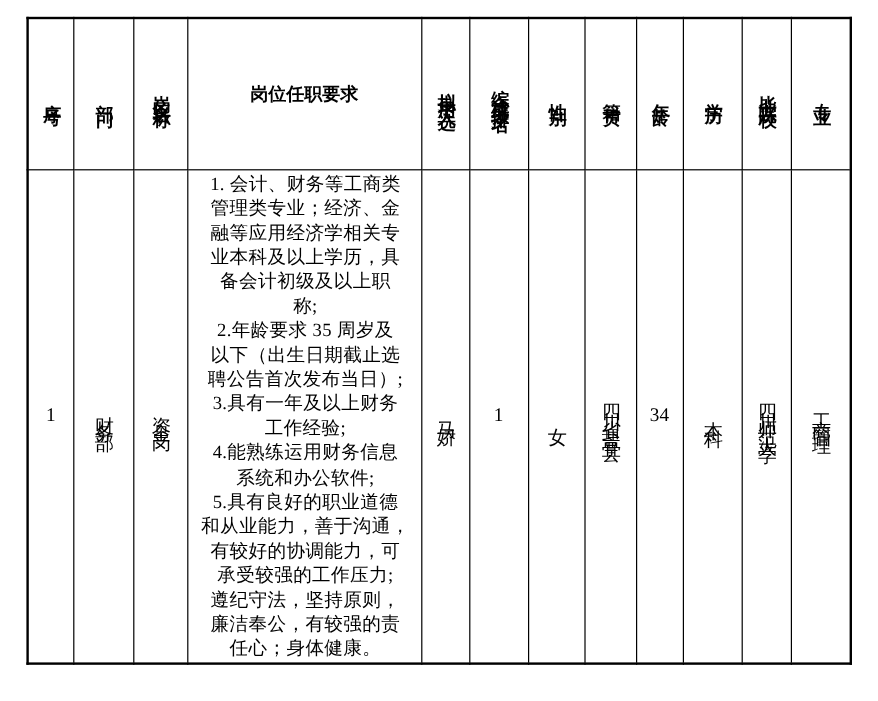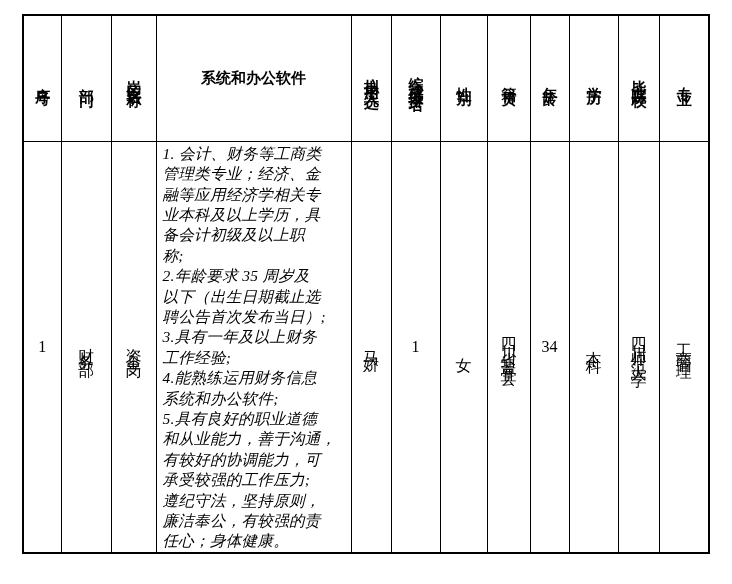--- a/index.html
+++ b/index.html
@@ -61,25 +61,24 @@
 
   .num {
     font-size: 16px;
     font-family: "Liberation Serif", "DejaVu Serif", serif;
   }
 
   .req-cell { vertical-align: top; }
   .req {
     font-size: 15.5px;
     line-height: 20.4px;
-    text-align: left;
+    text-align: center;
     white-space: pre-line;
     padding: 2px 4px 0 6px;
     letter-spacing: 0.02em;
-    font-style: italic;
   }
 </style>
 </head>
 <body>
 
 <div class="page">
   <table class="doc">
     <colgroup>
       <col style="width:38px">
       <col style="width:50px">
@@ -99,21 +98,21 @@
       <th>
         <span class="vtext">序号</span>
       </th>
       <th>
         <span class="vtext">部门</span>
       </th>
       <th>
         <span class="vtext">岗位名称</span>
       </th>
       <th>
-        <span class="htext">系统和办公软件</span>
+        <span class="htext">岗位任职要求</span>
       </th>
       <th>
         <span class="vtext">拟录用人选</span>
       </th>
       <th>
         <span class="vtext">综合成绩排名</span>
       </th>
       <th>
         <span class="vtext">性别</span>
       </th>

